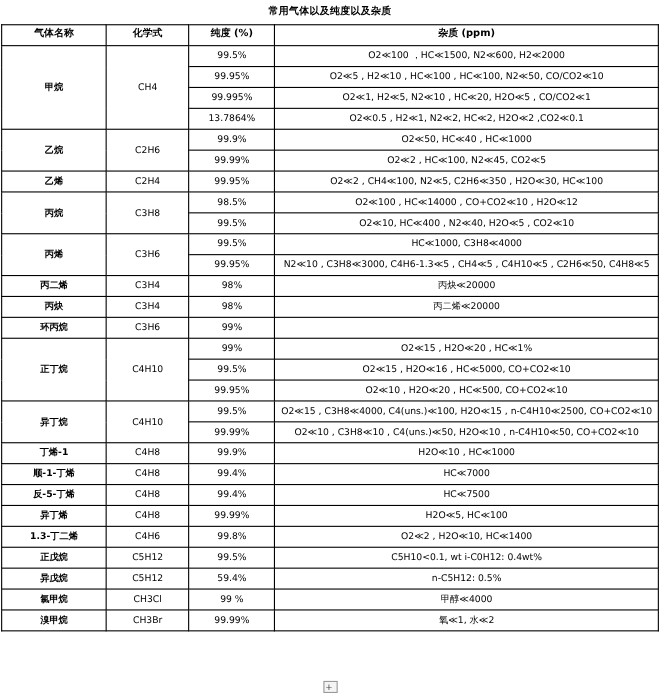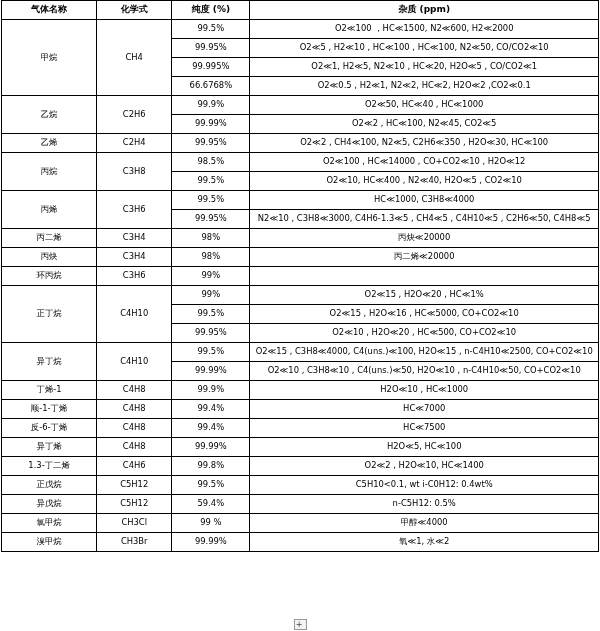--- a/index.html
+++ b/index.html
@@ -42,21 +42,21 @@
     padding: 0;
     line-height: 1.1;
     word-break: break-all;
   }
   table.gas th {
     font-weight: bold;
     height: 18px;
     font-size: 9px;
   }
   td.name {
-    font-weight: normal;
+    font-weight: bold;
     font-size: 9.5px;
   }
   td.formula {
     font-size: 8.6px;
   }
   td.purity {
     font-size: 8.4px;
   }
   td.imp {
     font-size: 8.2px;
@@ -84,20 +84,21 @@
     font-size: 8px;
     color: #444444;
     background: #f4f4f4;
   }
 </style>
 </head>
 <body>
 
 <div class="page">
 
+  <div class="doc-title">常用气体以及纯度以及杂质</div>
 
   <table class="gas">
     <colgroup>
       <col style="width:95px">
       <col style="width:75px">
       <col style="width:78px">
       <col style="width:348px">
     </colgroup>
     <thead>
       <tr class="r-head">
@@ -116,21 +117,21 @@
         </tr>
         <tr class="r1">
           <td class="purity">99.95%</td>
           <td class="imp">O2≪5 , H2≪10 , HC≪100 , HC≪100, N2≪50, CO/CO2≪10</td>
         </tr>
         <tr class="r1">
           <td class="purity">99.995%</td>
           <td class="imp">O2≪1, H2≪5, N2≪10 , HC≪20, H2O≪5 , CO/CO2≪1</td>
         </tr>
         <tr class="r1">
-          <td class="purity">66.6768%</td>
+          <td class="purity">13.7864%</td>
           <td class="imp">O2≪0.5 , H2≪1, N2≪2, HC≪2, H2O≪2 ,CO2≪0.1</td>
         </tr>
         <tr class="r1">
           <td class="name" rowspan="2">乙烷</td>
           <td class="formula" rowspan="2">C2H6</td>
           <td class="purity">99.9%</td>
           <td class="imp">O2≪50, HC≪40 , HC≪1000</td>
         </tr>
         <tr class="r1">
           <td class="purity">99.99%</td>
@@ -210,21 +211,21 @@
           <td class="purity">99.9%</td>
           <td class="imp">H2O≪10 , HC≪1000</td>
         </tr>
         <tr class="r1">
           <td class="name">顺-1-丁烯</td>
           <td class="formula">C4H8</td>
           <td class="purity">99.4%</td>
           <td class="imp">HC≪7000</td>
         </tr>
         <tr class="r1">
-          <td class="name">反-6-丁烯</td>
+          <td class="name">反-5-丁烯</td>
           <td class="formula">C4H8</td>
           <td class="purity">99.4%</td>
           <td class="imp">HC≪7500</td>
         </tr>
         <tr class="r1">
           <td class="name">异丁烯</td>
           <td class="formula">C4H8</td>
           <td class="purity">99.99%</td>
           <td class="imp">H2O≪5, HC≪100</td>
         </tr>

